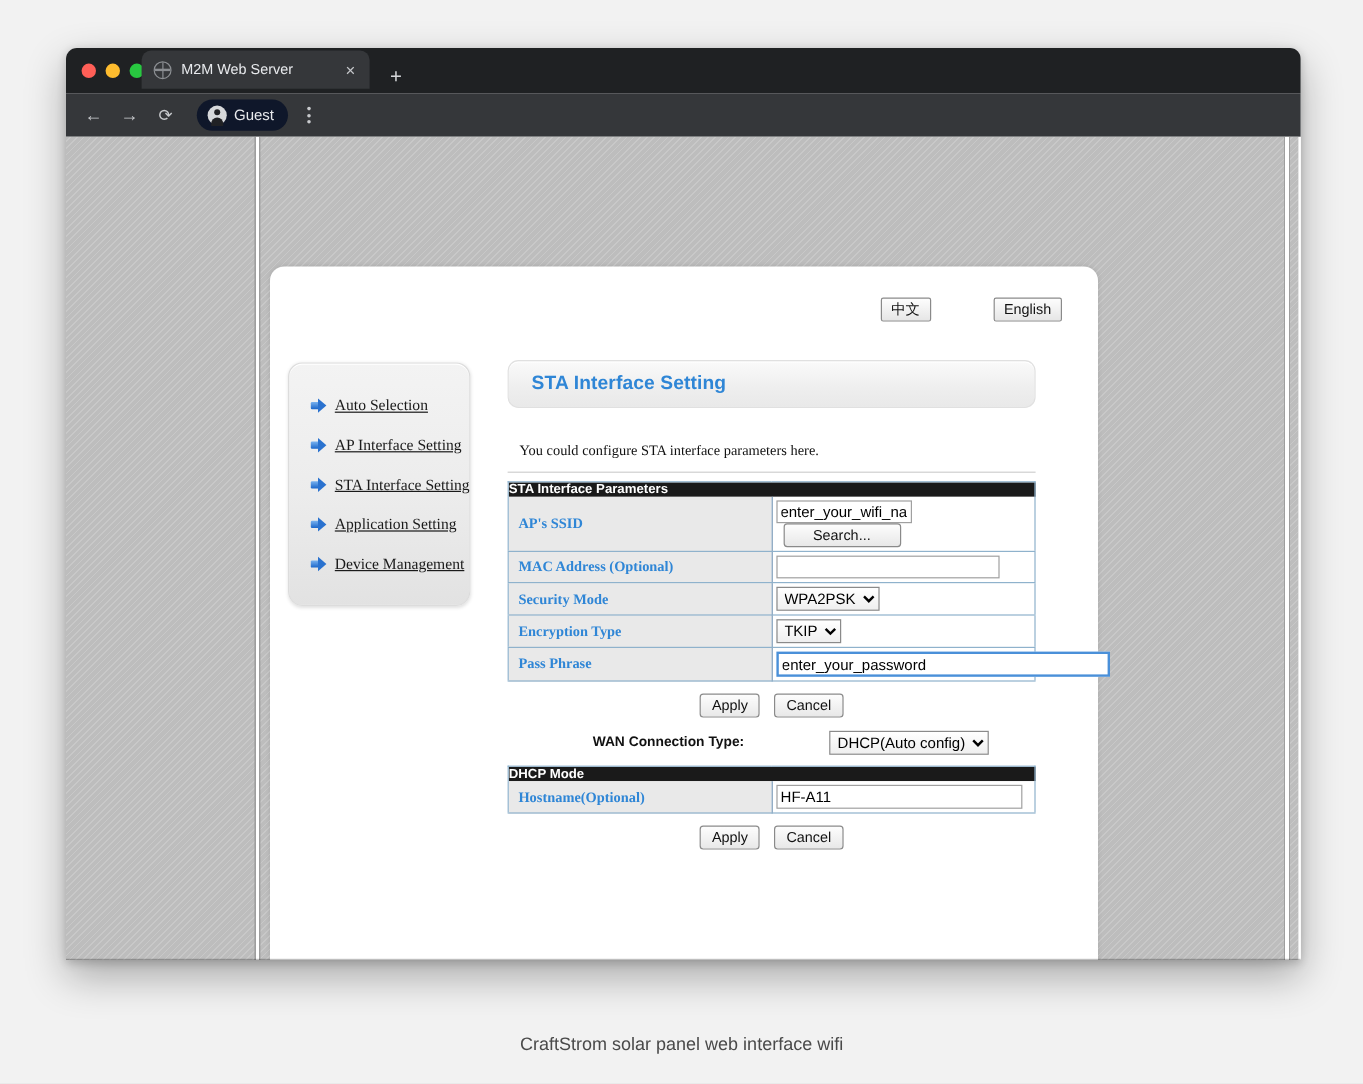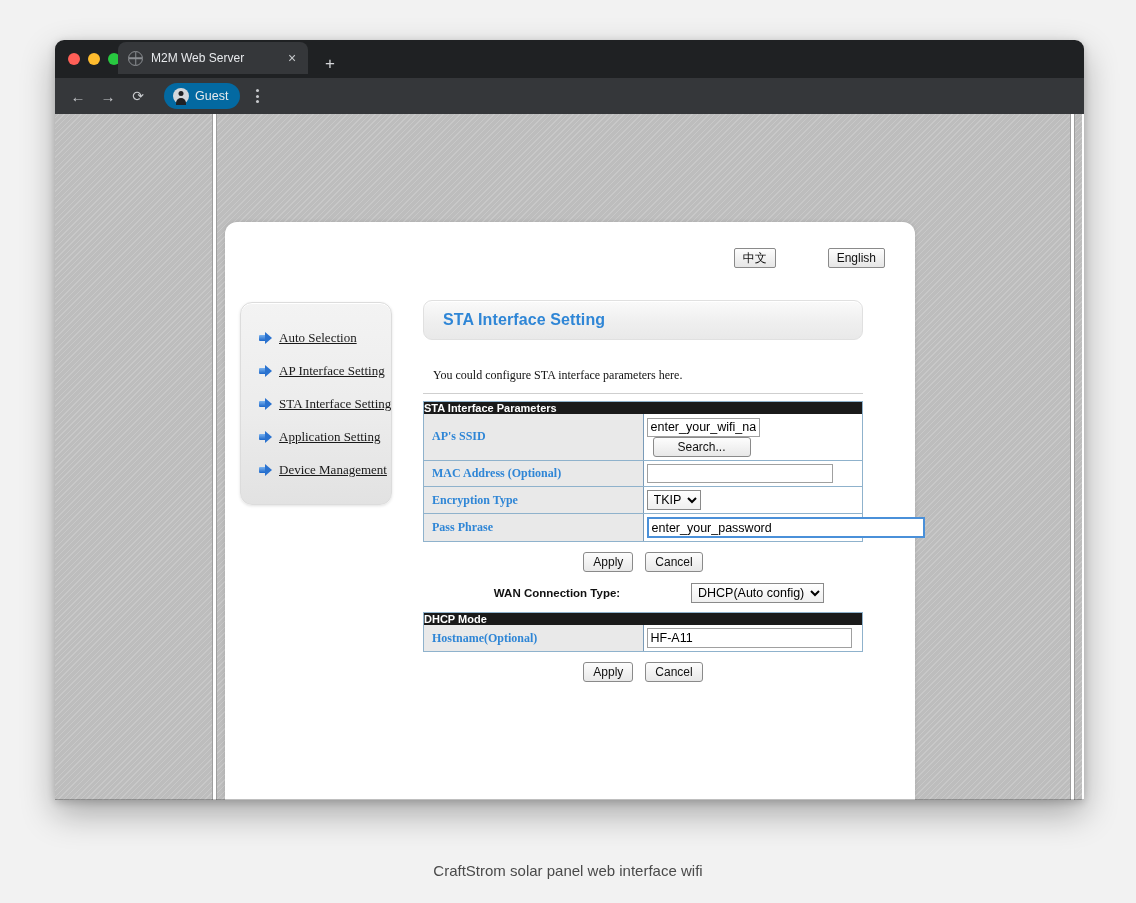--- a/index.html
+++ b/index.html
@@ -115,21 +115,21 @@
     position: absolute; left: -1.5px; top: 2px;
     font-size: 7px; color: #202124; font-weight: bold;
   }
   .notsecure { color: #d6d8db; font-size: 12px; font-weight: bold; white-space: nowrap; }
   .omni-sep { color: #5f6368; font-size: 13px; }
   .url { font-size: 12.5px; white-space: nowrap; }
   .url .host { color: #ffffff; font-weight: bold; }
   .url .path { color: #9aa0a6; }
   .guest-chip {
     display: flex; align-items: center; gap: 6px;
-    background: #0369a1;
+    background: #0f172a;
     height: 26px; border-radius: 13px;
     padding: 0 12px 0 9px;
     margin-left: 10px;
     cursor: pointer;
     text-align: center;
   }
   .guest-av {
     width: 16px; height: 16px; border-radius: 50%;
     background: #d6d8db; position: relative;
   }
@@ -490,20 +490,28 @@
               </td>
             </tr>
 
             <tr>
               <td class="lbl">MAC Address (Optional)</td>
               <td class="val">
                 <input class="txt w-mac" type="text" value="" style="">
               </td>
             </tr>
 
+            <tr>
+              <td class="lbl">Security Mode</td>
+              <td class="val">
+                <select class="sel">
+                  <option>WPA2PSK</option>
+                </select>
+              </td>
+            </tr>
 
             <tr>
               <td class="lbl">Encryption Type</td>
               <td class="val">
                 <select class="sel">
                   <option>TKIP</option>
                 </select>
               </td>
             </tr>
 

